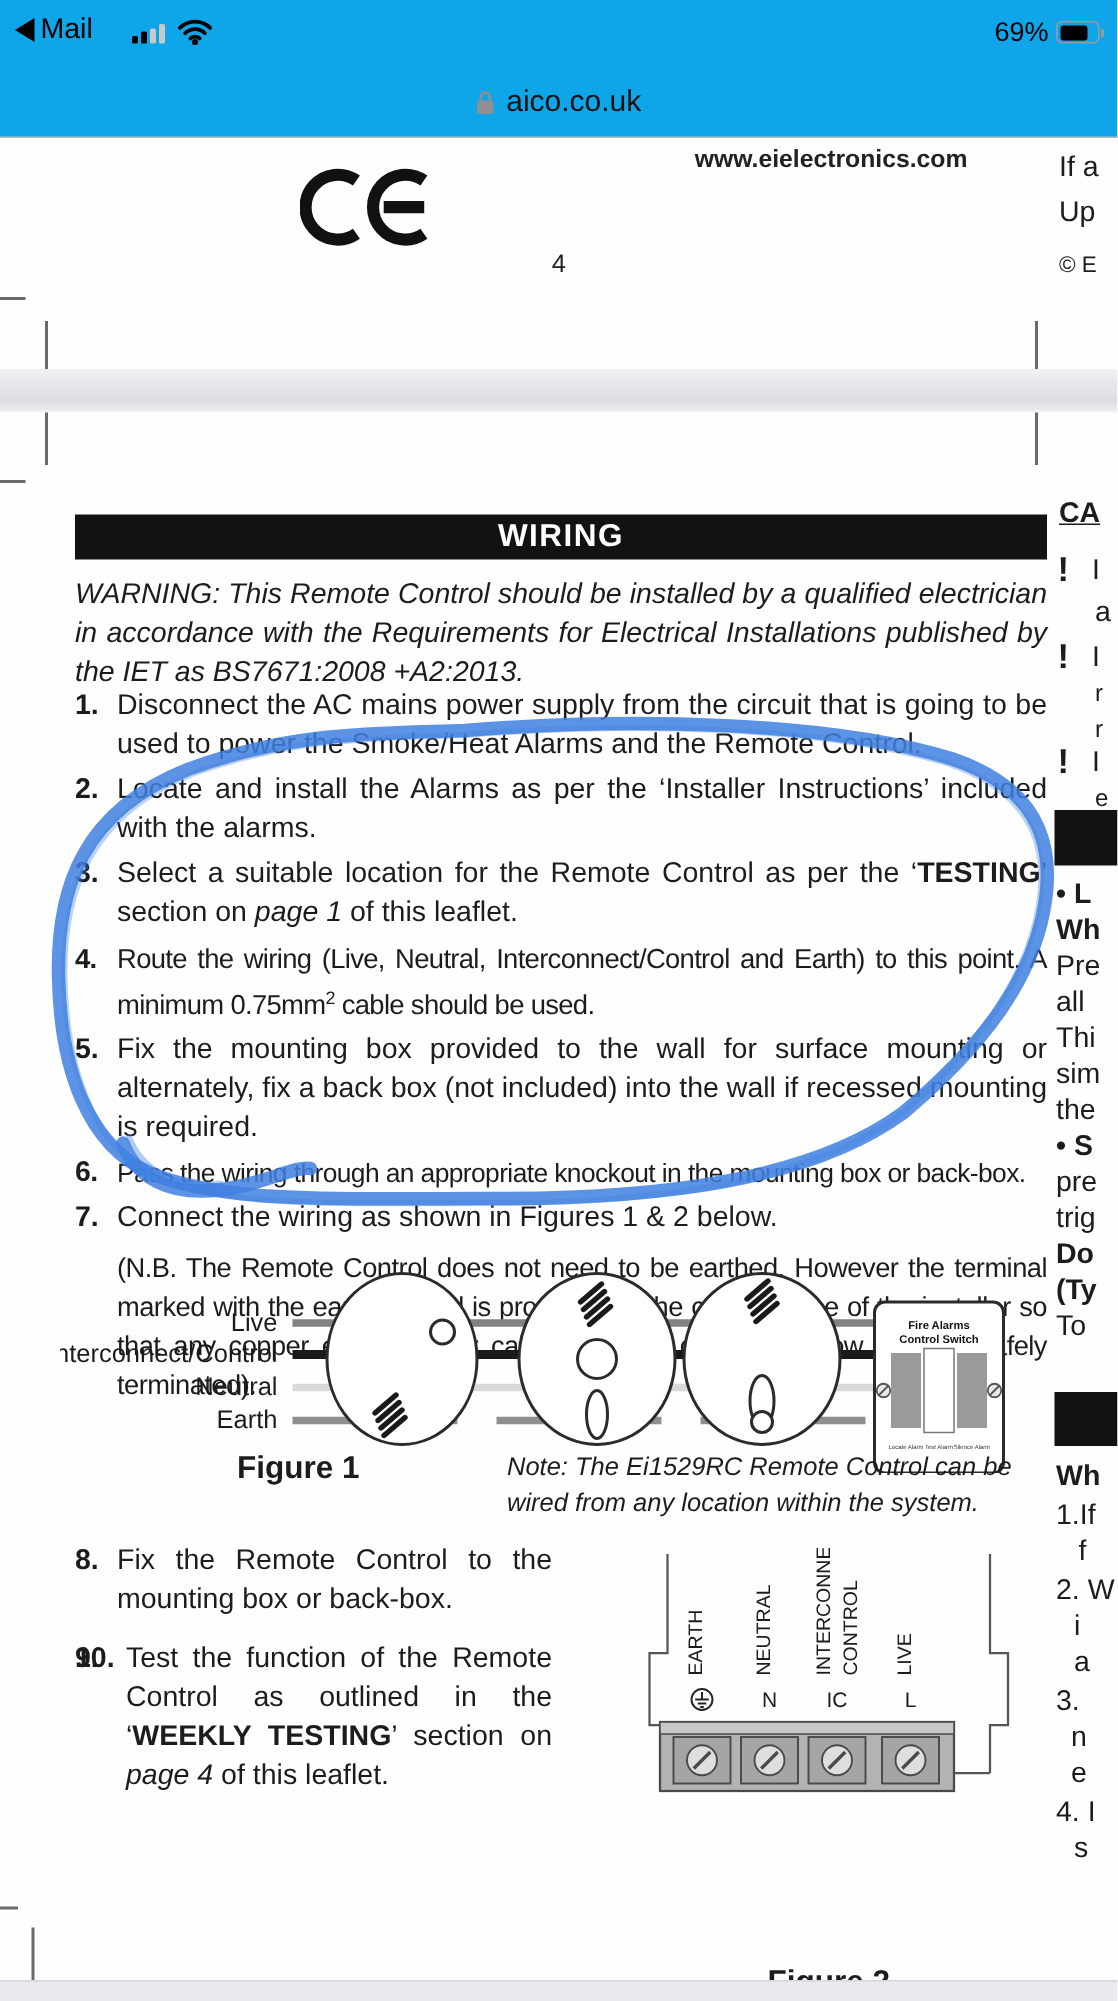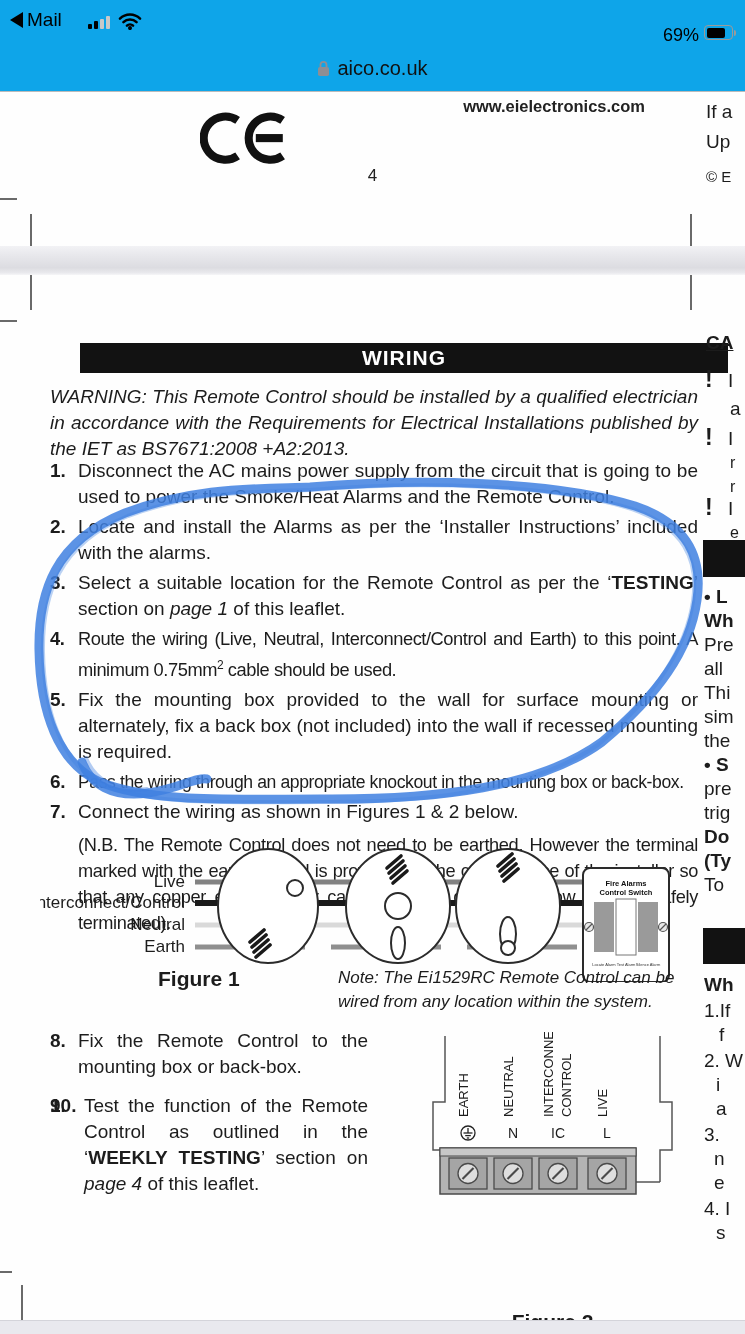--- a/index.html
+++ b/index.html
@@ -11,37 +11,37 @@
           border-bottom:1px solid #bbb;z-index:30;}
   .statusbar{position:absolute;top:0;left:0;right:0;height:44px;}
   .back-mail{position:absolute;left:10px;top:9px;font-size:19px;color:#000;display:flex;align-items:center;gap:4px;}
   .tri{width:0;height:0;border-top:8px solid transparent;border-bottom:8px solid transparent;border-right:13px solid #000;display:inline-block;}
   .sigbars{position:absolute;left:88px;top:16px;display:flex;align-items:flex-end;gap:2px;height:13px;}
   .sigbars span{width:4px;border-radius:1px;display:inline-block;}
   .s1{height:5px;background:#000;} .s2{height:8px;background:#000;}
   .s3{height:10px;background:#c9c9c9;} .s4{height:13px;background:#c9c9c9;}
   .wifi{position:absolute;left:118px;top:12px;}
   .time{position:absolute;left:0;right:0;top:10px;text-align:center;font-size:19px;font-weight:600;color:#000;}
-  .batt-wrap{position:absolute;right:12px;top:25px;display:flex;gap:5px;}
+  .batt-wrap{position:absolute;right:12px;top:11px;display:flex;align-items:center;gap:5px;}
   .batt-pct{font-size:18px;color:#000;}
   .batt{width:27px;height:13px;border:1px solid #9a9a9a;border-radius:4px;position:relative;}
   .batt .fill{position:absolute;left:1.5px;top:1.5px;bottom:1.5px;width:69%;background:#000;border-radius:2px;}
   .batt .nub{position:absolute;right:-4px;top:3.5px;width:2.5px;height:6px;background:#9a9a9a;border-radius:0 2px 2px 0;}
   .urlrow{position:absolute;top:48px;left:0;right:0;height:40px;display:flex;align-items:center;justify-content:center;gap:7px;}
   .url-text{font-size:20px;color:#111;}
   
   .doc{position:absolute;top:92px;left:0;width:745px;height:1242px;background:#fefefe;}
   .hdr-site{font-weight:bold;font-size:16.5px;color:#222;}
   .pageno{font-size:17px;color:#222;text-align:center;}
   .gap-band{position:absolute;left:0;top:246px;width:745px;height:29px;
      background:linear-gradient(180deg,#f2f2f5 0%,#e7e7eb 35%,#dcdce1 75%,#e9e9ed 92%,#f6f6f8 100%);}
   .cropline{position:absolute;background:#6a6a6a;}
   
   .wiring-bar{position:absolute;left:50px;top:343px;width:648px;height:30px;background:#121212;
-     color:#fff;font-weight:bold;font-size:21px;letter-spacing:1px;text-align:center;line-height:30px;margin-left:30px;}
+     color:#fff;font-weight:bold;font-size:21px;letter-spacing:1px;text-align:center;line-height:30px;}
   .warning{position:absolute;left:50px;top:384px;width:648px;font-style:italic;font-size:19px;
      line-height:26px;text-align:justify;}
   .steps{position:absolute;left:50px;top:458px;width:648px;}
   .step{position:relative;padding-left:28px;text-align:justify;font-size:19px;line-height:26px;margin-bottom:4px;}
   .step .num{position:absolute;left:0;font-weight:bold;}
   .cond{font-size:17.6px;letter-spacing:-0.4px;line-height:26px;}
   .cond4{font-size:18.3px;letter-spacing:-0.45px;}
   .nb{margin-top:7px;padding-left:28px;text-align:justify;font-size:18.2px;letter-spacing:-0.35px;line-height:26px;}
   sup{font-size:12px;}
   .fig1-caption{position:absolute;left:158px;top:967px;font-weight:bold;font-size:21px;}

